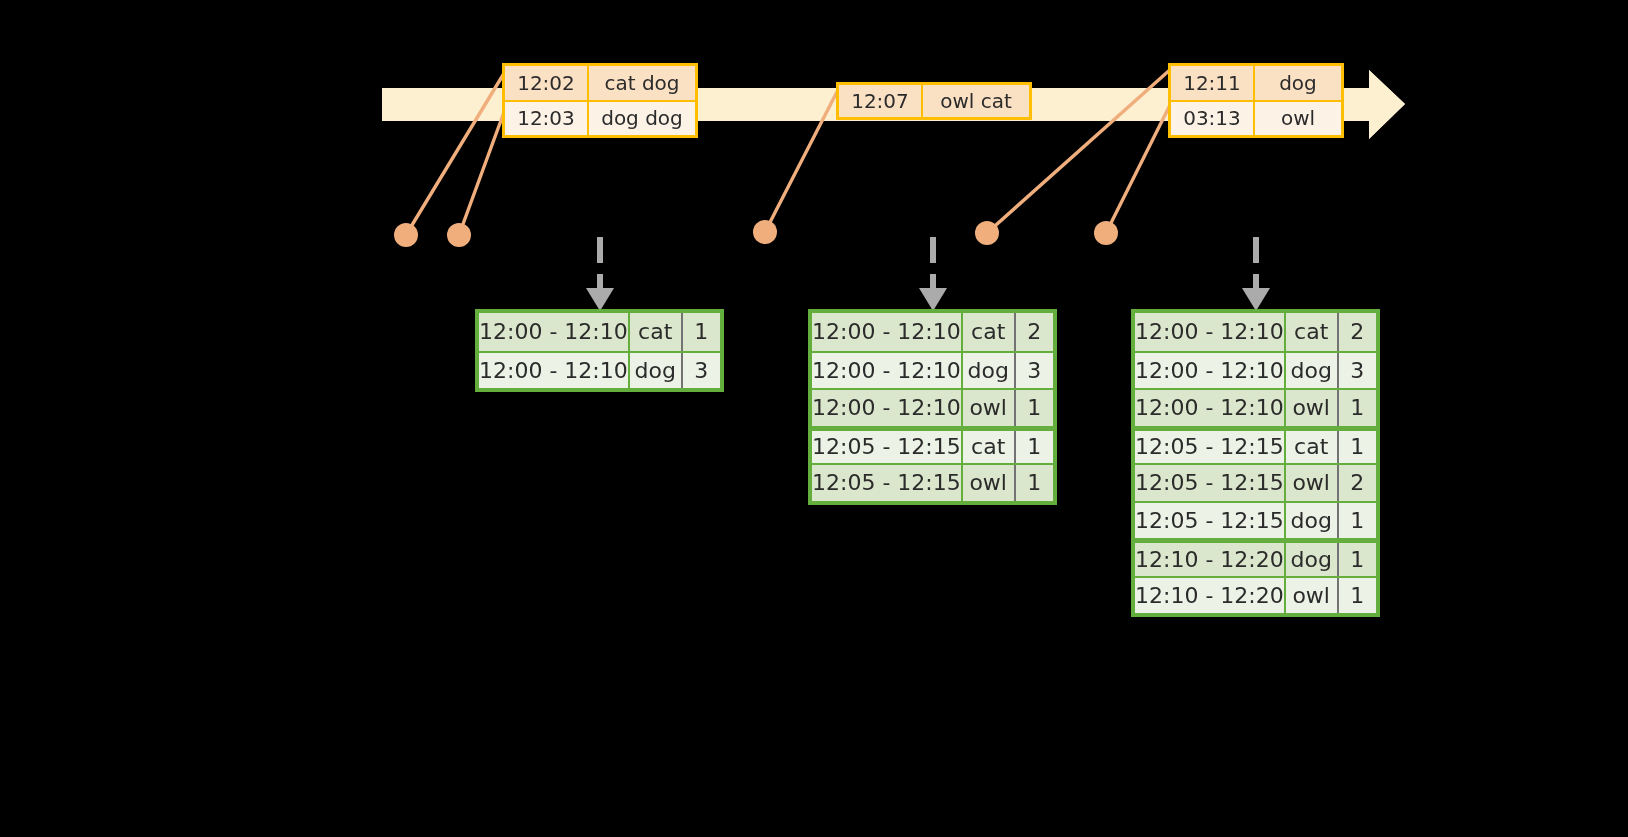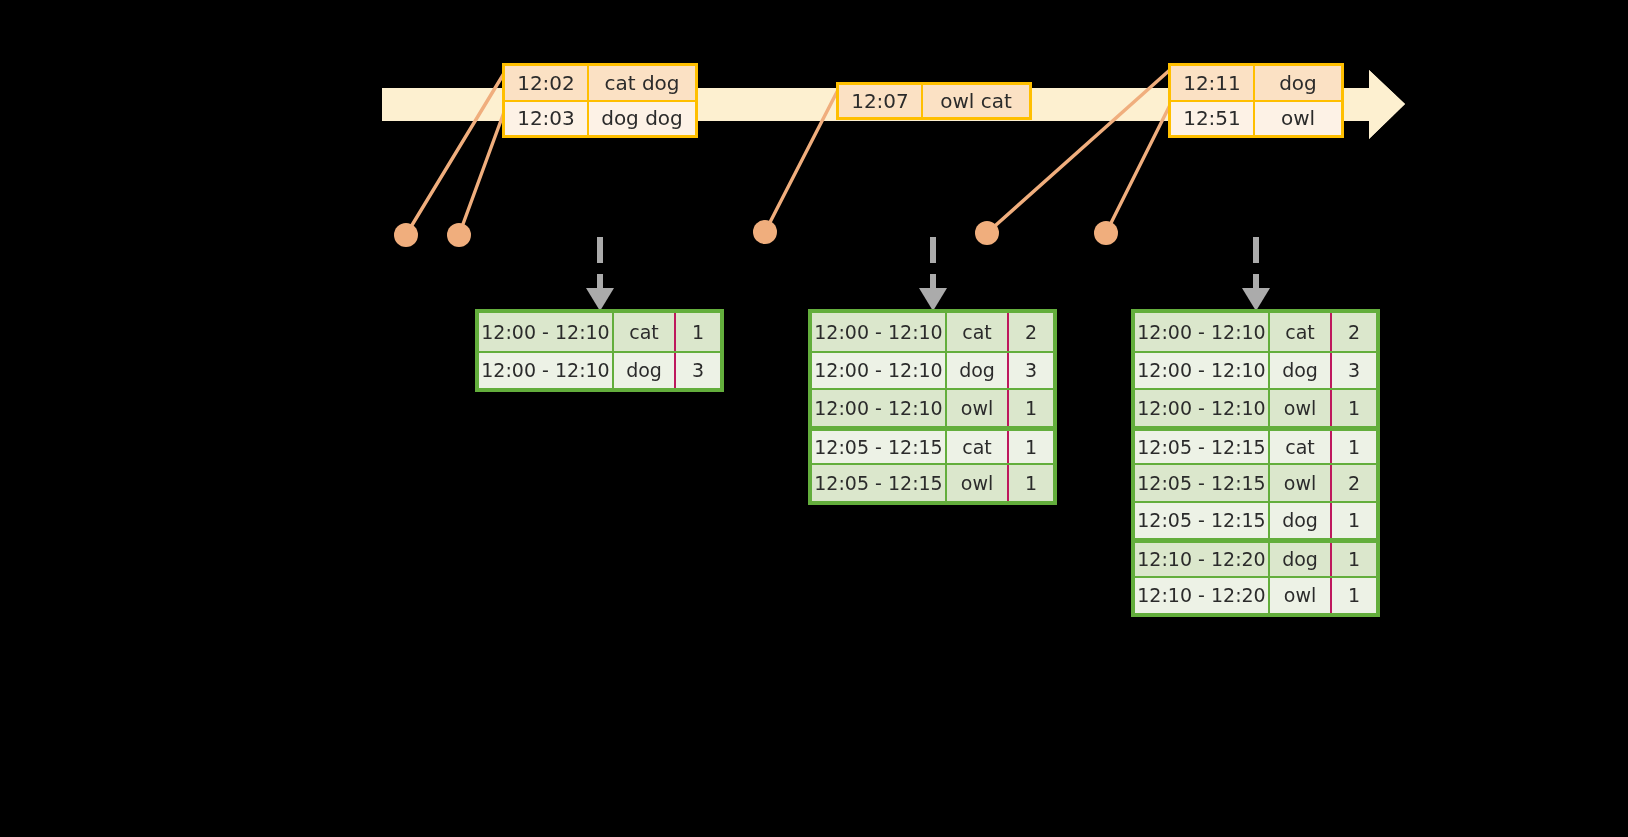--- a/index.html
+++ b/index.html
@@ -61,25 +61,25 @@
   .agg-row.shade-a{background:#DBE7CC;}
   .agg-row.shade-b{background:#EDF2E6;}
   .agg-row + .agg-row{border-top:2px solid #63AE3C;}
   .agg-row.group-start{border-top:5px solid #63AE3C;}
   .agg-cell{
     display:flex;
     align-items:center;
     justify-content:center;
     box-sizing:border-box;
     color:#2b2b2b;
-    font-size:19px;
+    font-size:22px;
     white-space:nowrap;
   }
   .agg-cell.window{flex:1 1 auto;border-right:2px solid #63AE3C;}
-  .agg-cell.key{width:62px;border-right:2px solid #be185d;}
+  .agg-cell.key{width:62px;border-right:2px solid #737373;}
   .agg-cell.count{width:44px;}
 </style>
 </head>
 <body>
 
 <div id="stage">
 
   <svg id="svg-layer" viewBox="0 0 1628 837" xmlns="http://www.w3.org/2000/svg">
 
     <g>
@@ -137,21 +137,21 @@
       <div class="event-cell words">owl cat</div>
     </div>
   </div>
 
   <div class="event-box" style="left:1168px; top:63px; width:176px; height:75px;text-align:center;">
     <div class="event-row shade-a">
       <div class="event-cell time">12:11</div>
       <div class="event-cell words">dog</div>
     </div>
     <div class="event-row shade-b">
-      <div class="event-cell time">12:51</div>
+      <div class="event-cell time">03:13</div>
       <div class="event-cell words">owl</div>
     </div>
   </div>
 
   <div class="agg-table" id="tbl1" style="left:475px; top:309px; width:249px;">
       <div class="agg-row shade-a">
         <div class="agg-cell window">12:00 - 12:10</div>
         <div class="agg-cell key">cat</div>
         <div class="agg-cell count">1</div>
       </div>

